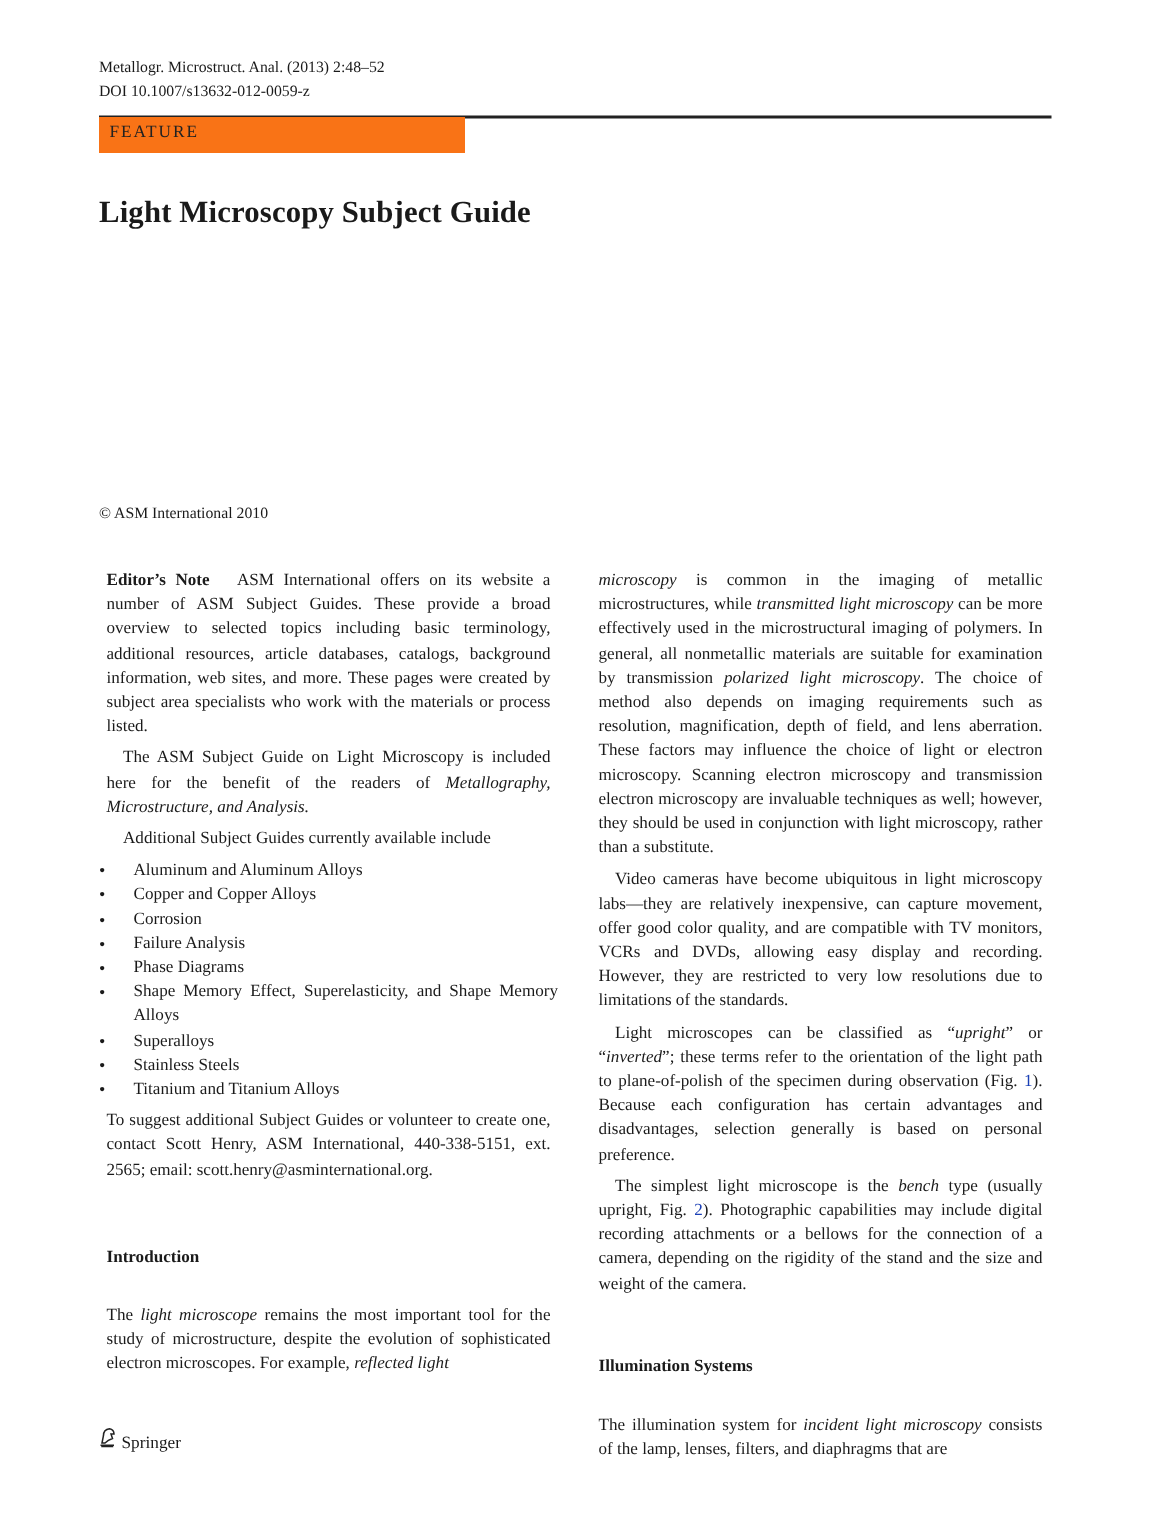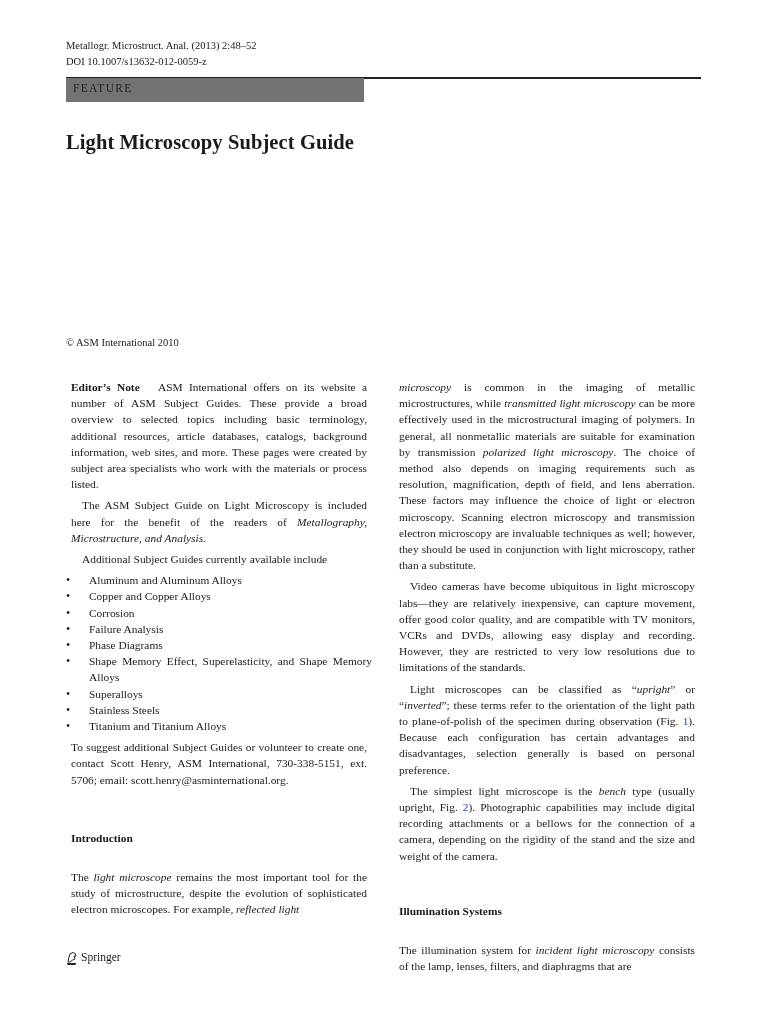--- a/index.html
+++ b/index.html
@@ -1,37 +1,37 @@
 <!DOCTYPE html>
 <html><head>
 <meta charset="utf-8">
 <style>
   html, body { margin: 0; padding: 0; background: #ffffff; }
   body { width: 768px; height: 1024px; position: relative; overflow: hidden;
          font-family: "Liberation Serif", "DejaVu Serif", serif; color: #1a1a1a; }
   .abs { position: absolute; }
   .journal { left: 66px; top: 38px; font-size: 10.5px; line-height: 16px; }
   .rule { left: 66px; top: 77px; width: 635px; height: 1.5px; background: #222; }
-  .feature { left: 66px; top: 78px; width: 298px; height: 24px; background: #737373; text-align: center; }
+  .feature { left: 66px; top: 78px; width: 244px; height: 24px; background: #f97316; text-align: center; }
   .feature span { position: absolute; left: 7px; top: 4px; font-size: 11.5px; letter-spacing: 1.3px; color: #222; }
   .title { left: 66px; top: 131px; font-size: 20.5px; font-weight: bold; letter-spacing: 0.1px; }
   .copyright { left: 66px; top: 337px; font-size: 10.5px; }
   .col { font-size: 11.4px; line-height: 16.2px; text-align: justify; width: 306px; }
   .col p { margin: 5px; }
   .col .ind { text-indent: 11px; }
   .left { left: 66px; top: 374px; }
   .right { left: 394px; top: 374px; }
   ul.guides { list-style: none; margin: 0; padding: 0; }
   ul.guides li { position: relative; padding-left: 23px; text-align: justify; }
   ul.guides li::before { content: "\2022"; position: absolute; left: 0; top: 0; font-size: 12px; }
   .heading { font-weight: bold; }
   .gap1 { height: 32px; }
   .gap2 { height: 13px; }
   .link { color: #1a3fb5; }
-  .springer { left: 66px; top: 951px; font-size: 11.5px; display: flex; align-items: flex-start; gap: 3px; }
+  .springer { left: 66px; top: 951px; font-size: 11.5px; display: flex; align-items: flex-end; gap: 3px; }
   .springer svg { width: 12px; height: 14px; }
 </style>
 </head>
 <body>
 
 <div class="abs journal">
   <div>Metallogr. Microstruct. Anal. (2013) 2:48–52</div>
   <div>DOI 10.1007/s13632-012-0059-z</div>
 </div>
 
@@ -52,21 +52,21 @@
     <li>Aluminum and Aluminum Alloys</li>
     <li>Copper and Copper Alloys</li>
     <li>Corrosion</li>
     <li>Failure Analysis</li>
     <li>Phase Diagrams</li>
     <li>Shape Memory Effect, Superelasticity, and Shape Memory Alloys</li>
     <li>Superalloys</li>
     <li>Stainless Steels</li>
     <li>Titanium and Titanium Alloys</li>
   </ul>
-  <p>To suggest additional Subject Guides or volunteer to create one, contact Scott Henry, ASM International, 730-338-5151, ext. 5706; email: scott.henry@asminternational.org.</p>
+  <p>To suggest additional Subject Guides or volunteer to create one, contact Scott Henry, ASM International, 440-338-5151, ext. 2565; email: scott.henry@asminternational.org.</p>
   <div class="gap1"></div>
   <p class="heading">Introduction</p>
   <div class="gap2"></div>
   <p><span>The </span><i>light microscope</i><span> remains the most important tool for the study of microstructure, despite the evolution of sophisticated electron microscopes. For example, </span><i>reflected light</i></p>
 </div>
 
 <div class="abs col right">
   <p><i>microscopy</i><span> is common in the imaging of metallic microstructures, while </span><i>transmitted light microscopy</i><span> can be more effectively used in the microstructural imaging of polymers. In general, all nonmetallic materials are suitable for examination by transmission </span><i>polarized light microscopy</i><span>. The choice of method also depends on imaging requirements such as resolution, magnification, depth of field, and lens aberration. These factors may influence the choice of light or electron microscopy. Scanning electron microscopy and transmission electron microscopy are invaluable techniques as well; however, they should be used in conjunction with light microscopy, rather than a substitute.</span></p>
   <p class="ind">Video cameras have become ubiquitous in light microscopy labs—they are relatively inexpensive, can capture movement, offer good color quality, and are compatible with TV monitors, VCRs and DVDs, allowing easy display and recording. However, they are restricted to very low resolutions due to limitations of the standards.</p>
   <p class="ind"><span>Light microscopes can be classified as “</span><i>upright</i><span>” or “</span><i>inverted</i><span>”; these terms refer to the orientation of the light path to plane-of-polish of the specimen during observation (Fig. </span><span class="link">1</span><span>). Because each configuration has certain advantages and disadvantages, selection generally is based on personal preference.</span></p>

